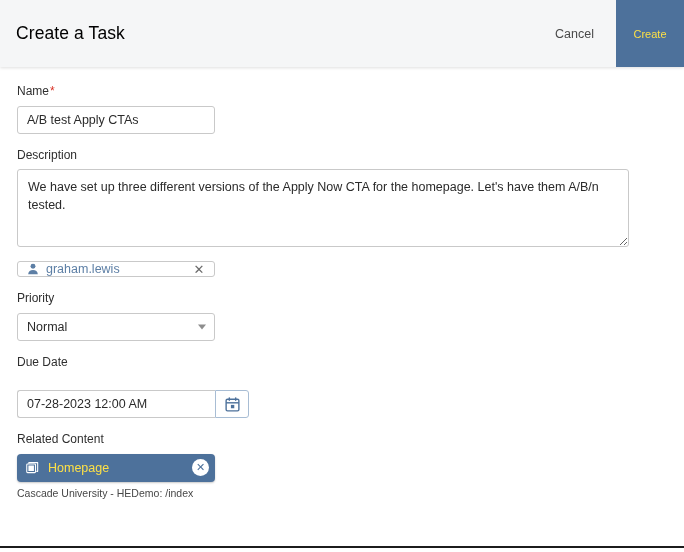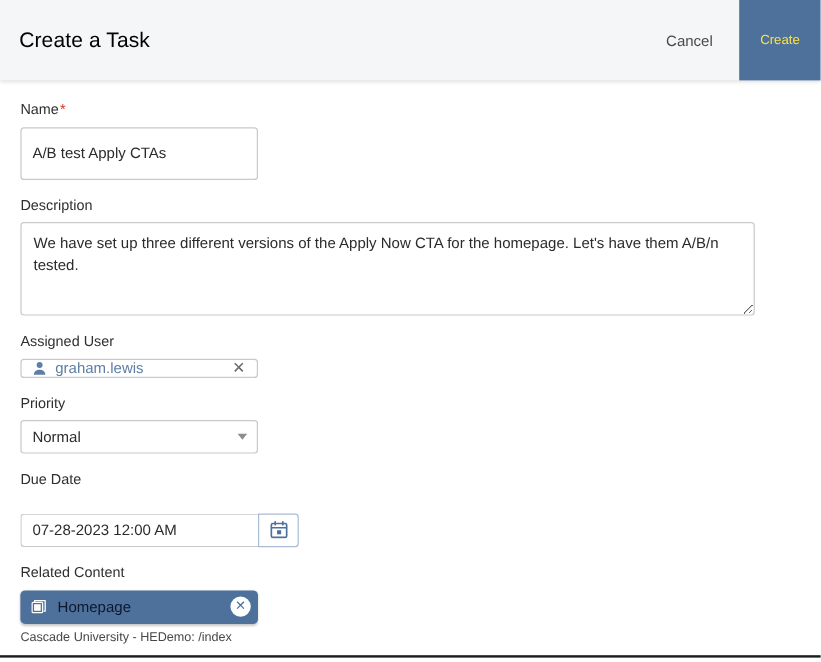--- a/index.html
+++ b/index.html
@@ -90,21 +90,21 @@
     line-height: 1.3;
   }
   .req-star {
     color: #d93025;
     font-size: 12px;
     margin-left: 1px;
   }
 
   .text-input {
     width: 198px;
-    height: 44px;
+    height: 28px;
     border: 1px solid #c9c9c9;
     border-radius: 3px;
     padding: 0 9px;
     font-size: 12.5px;
     font-family: inherit;
     color: #2b2b2b;
     background: #fff;
     outline: none;
   }
 
@@ -247,21 +247,21 @@
   .chip-icon {
     width: 15px;
     height: 13px;
     flex: 0 0 auto;
     margin-right: 7px;
     display: block;
   }
   .chip-label {
     flex: 1 1 auto;
     font-size: 12.5px;
-    color: #0f172a;
+    color: #fde047;
     white-space: nowrap;
     overflow: hidden;
     text-overflow: ellipsis;
   }
   .chip-remove {
     flex: 0 0 auto;
     width: 17px;
     height: 17px;
     border-radius: 50%;
     background: #ffffff;
@@ -305,21 +305,20 @@
       </label>
       <input class="text-input" type="text" value="A/B test Apply CTAs" style="">
     </div>
 
     <div class="field">
       <label class="field-label">Description</label>
       <textarea class="textarea" style="">We have set up three different versions of the Apply Now CTA for the homepage. Let's have them A/B/n tested.</textarea>
     </div>
 
     <div class="field">
-      <label class="field-label">Assigned User</label>
       <div class="token-field">
         <svg class="user-icon" viewBox="0 0 16 16">
           <circle cx="8" cy="4.3" r="3.3" fill="#5d7fa5"></circle>
           <path d="M1.6 15c0-3.6 2.9-5.6 6.4-5.6s6.4 2 6.4 5.6z" fill="#5d7fa5"></path>
         </svg>
         <span class="token-text">graham.lewis</span>
         <button class="token-clear">✕</button>
       </div>
     </div>
 

